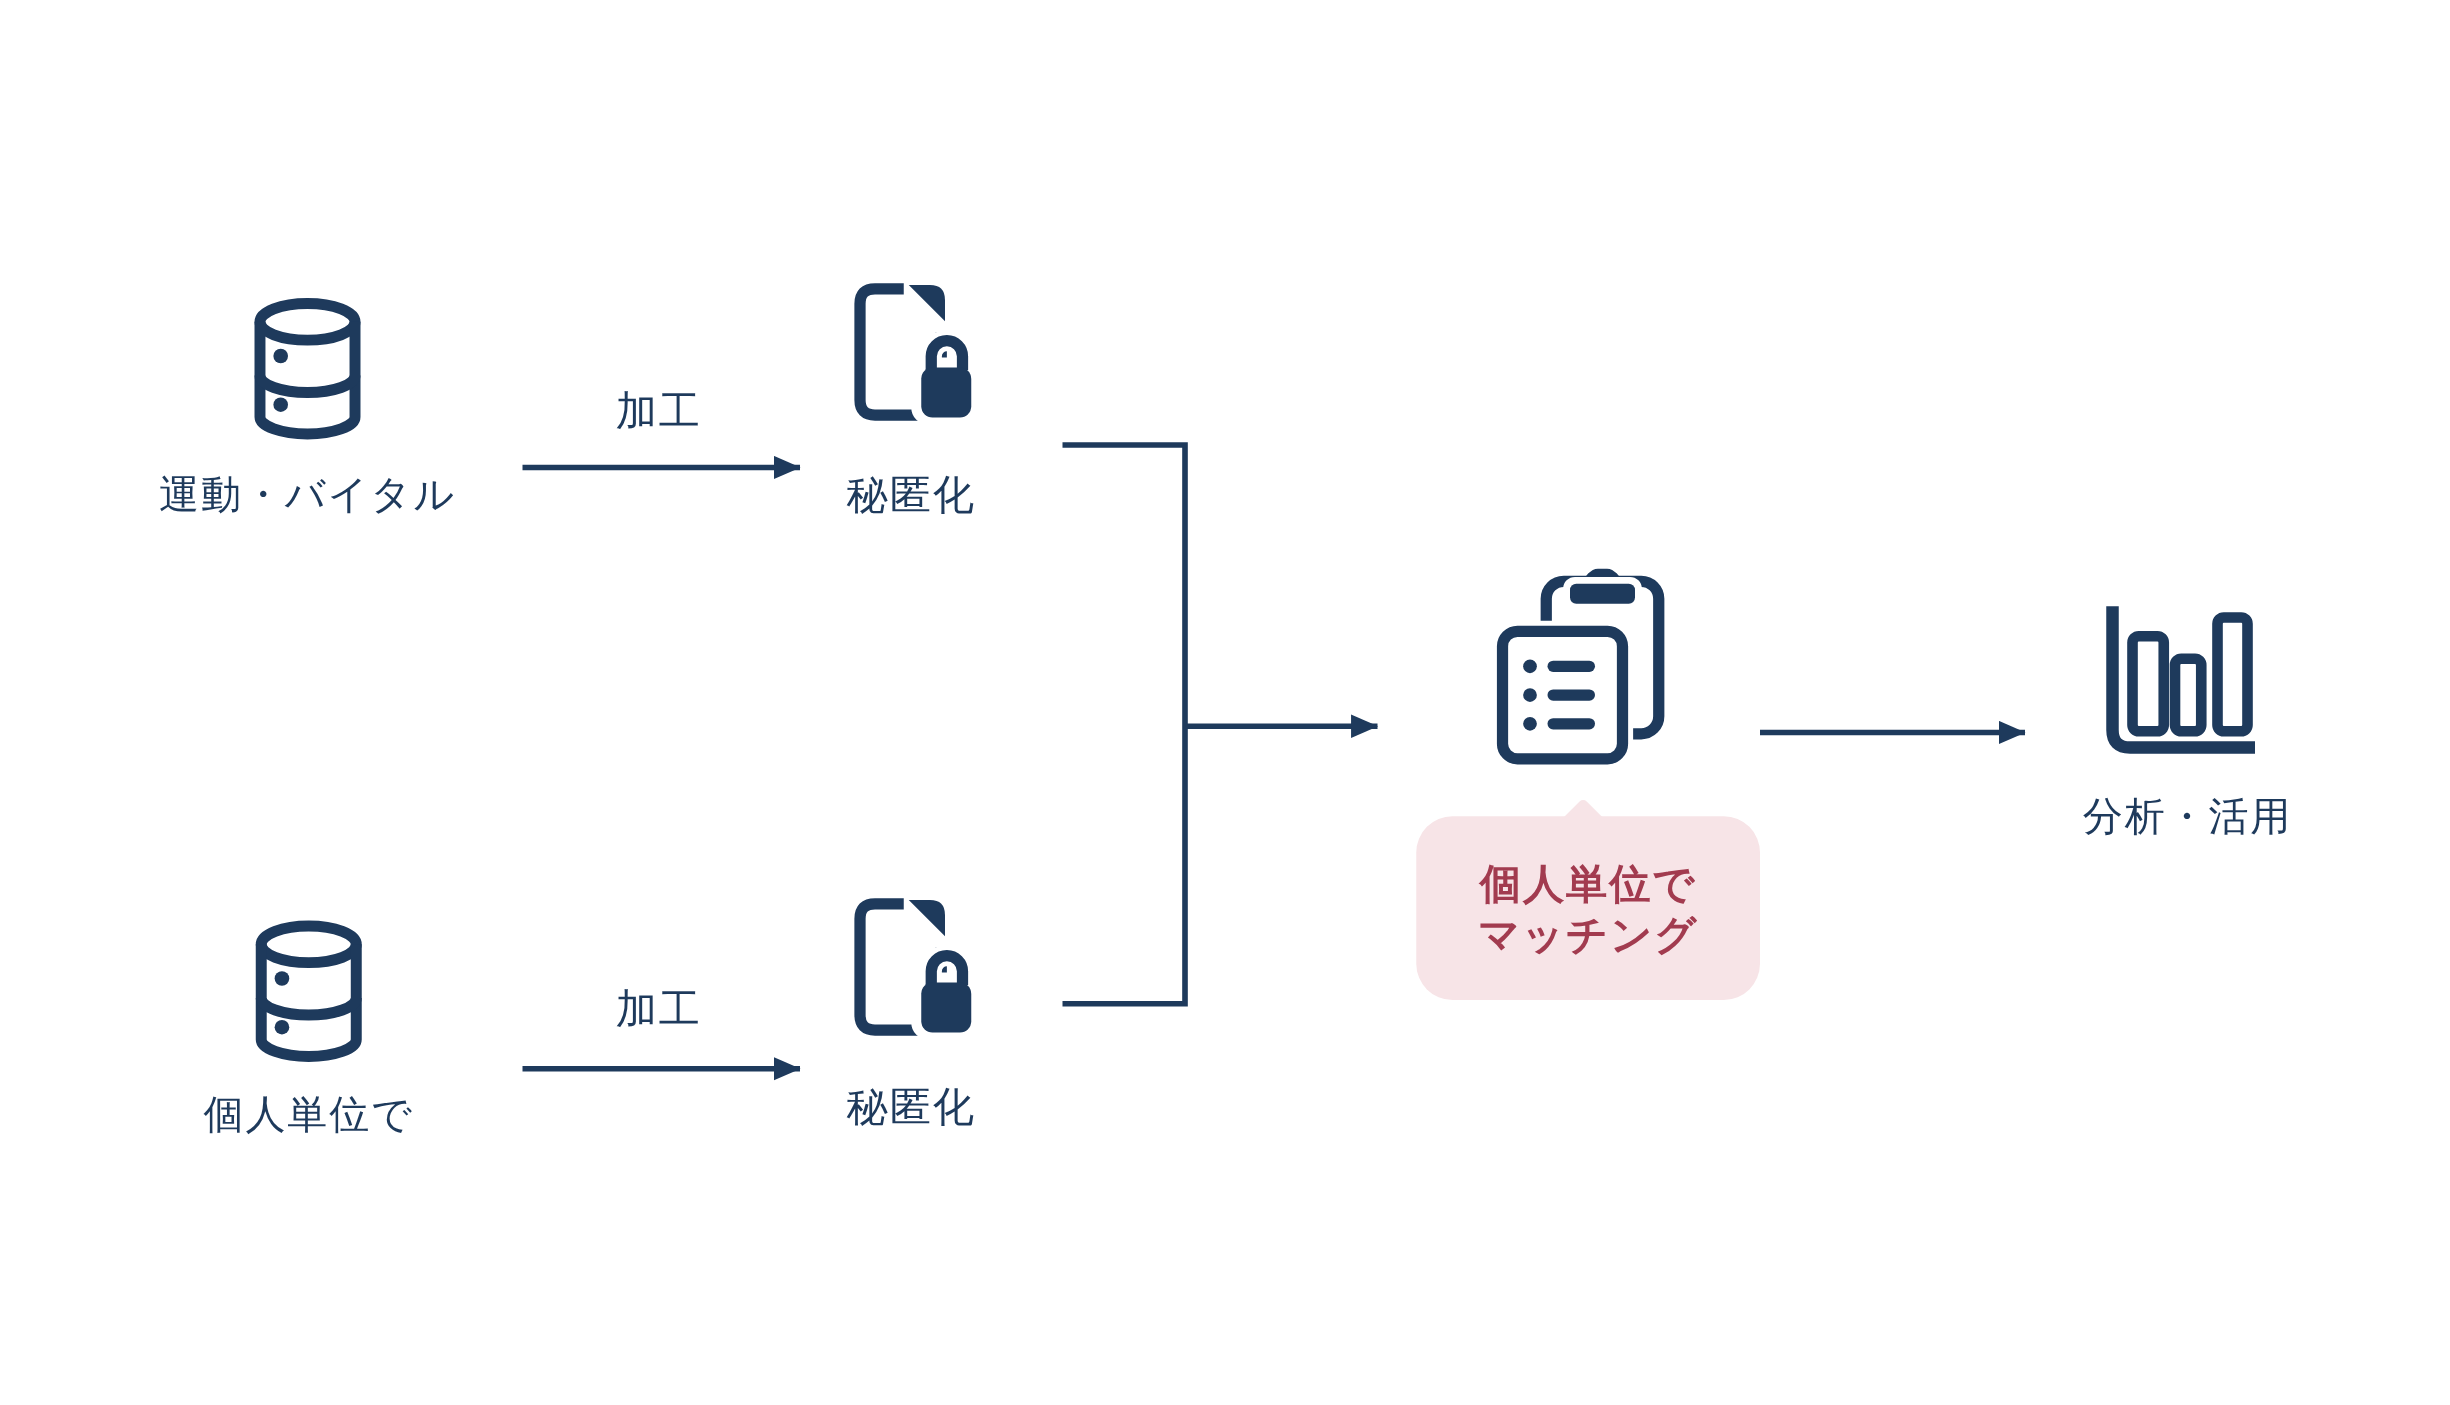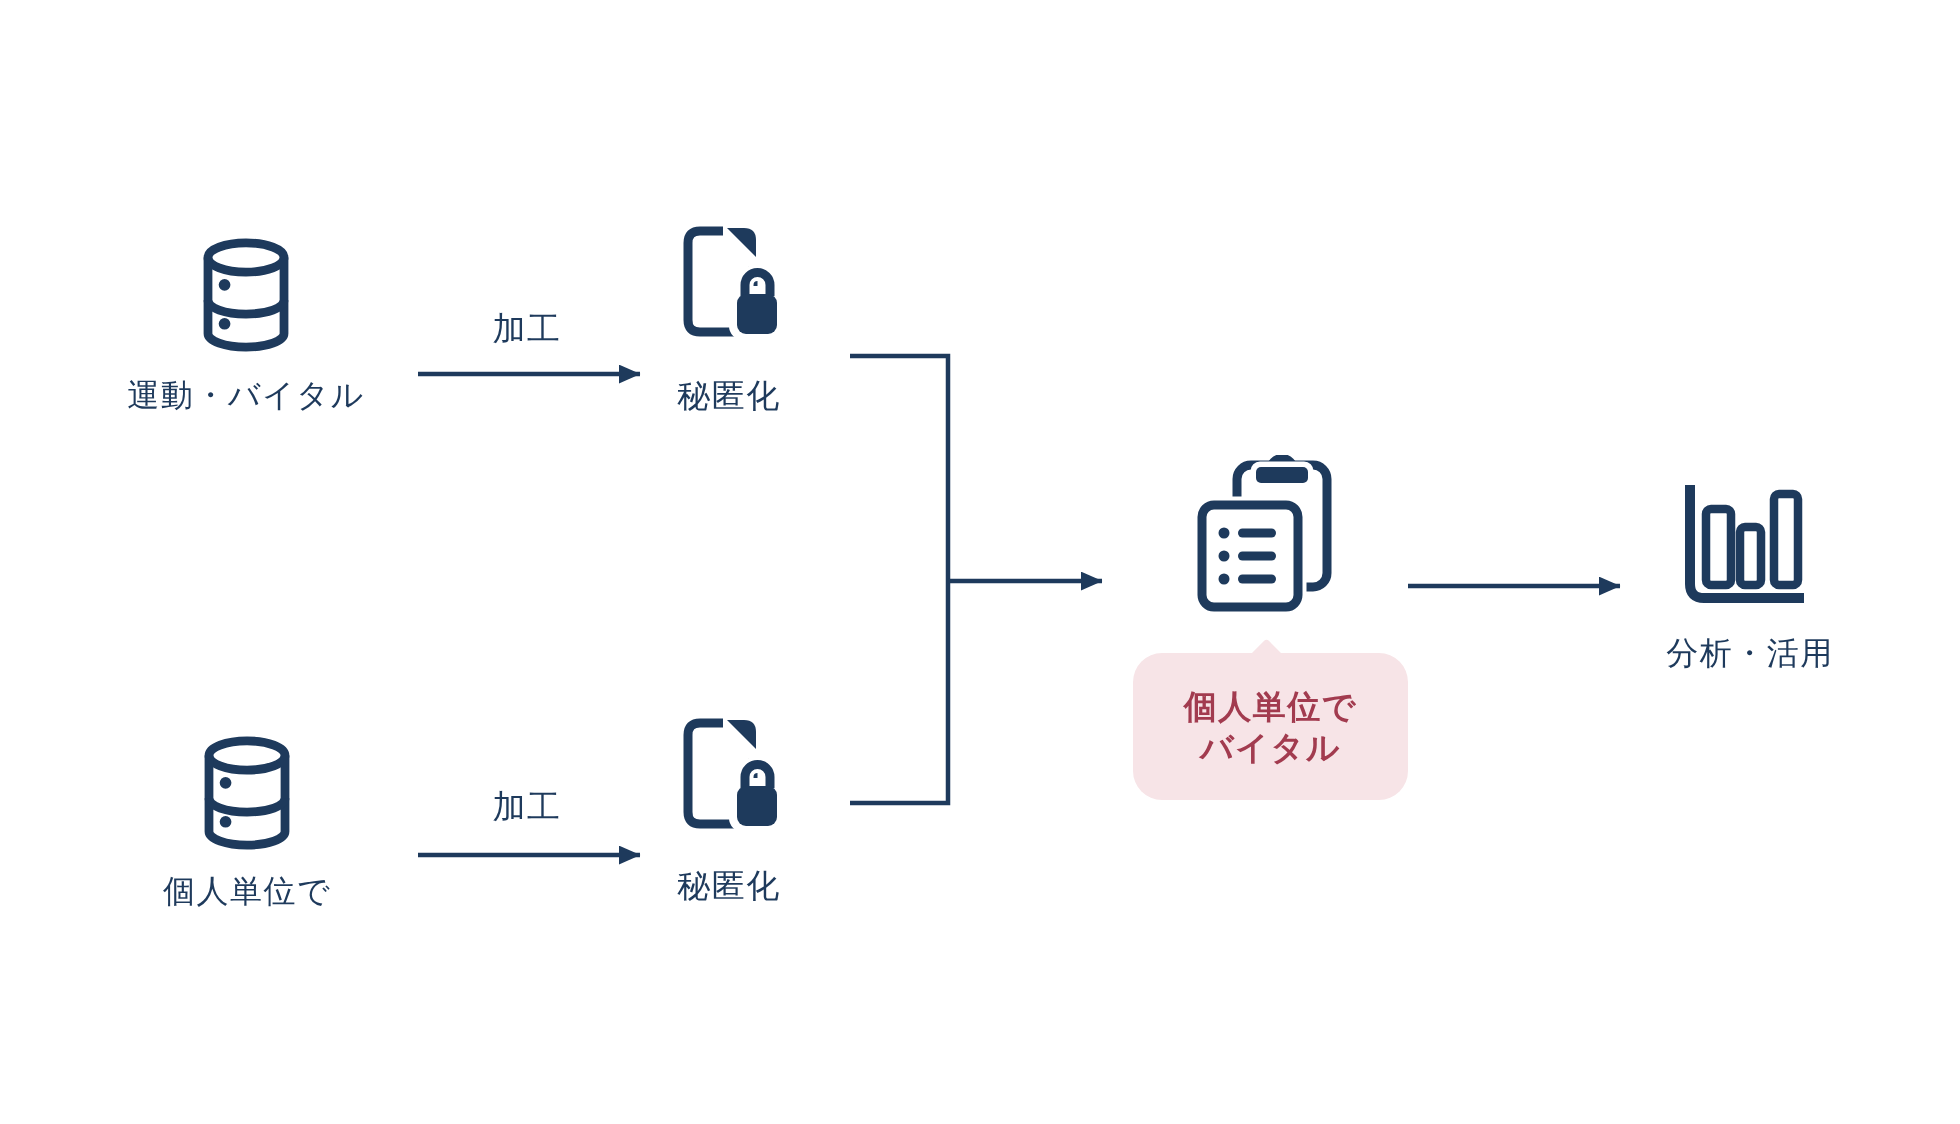--- a/index.html
+++ b/index.html
@@ -102,21 +102,21 @@
     <rect class="f" x="41" y="73.5" width="38" height="9" rx="4.5"></rect>
     <circle class="f" cx="27" cy="101" r="5.5"></circle>
     <rect class="f" x="41" y="96.5" width="38" height="9" rx="4.5"></rect>
     <circle class="f" cx="27" cy="124" r="5.5"></circle>
     <rect class="f" x="41" y="119.5" width="38" height="9" rx="4.5"></rect>
   </svg>
 
   <div class="tooltip">
     <div class="pointer"></div>
     <span class="tip-line">個人単位で</span>
-    <span class="tip-line">バイタル</span>
+    <span class="tip-line">マッチング</span>
   </div>
 
   <svg class="icon ic-chart" width="128" height="124" viewBox="0 0 128 124">
     <path class="s" d="M8,3 V102 Q8,116 22,116 H122" stroke-width="10"></path>
     <rect class="s" x="24" y="27" width="25" height="76" rx="5" stroke-width="8.5"></rect>
     <rect class="s" x="58" y="45" width="21" height="58" rx="5" stroke-width="8.5"></rect>
     <rect class="s" x="92" y="12" width="24" height="91" rx="5" stroke-width="8.5"></rect>
   </svg>
   <div class="label lbl-analysis">分析・活用</div>
 

